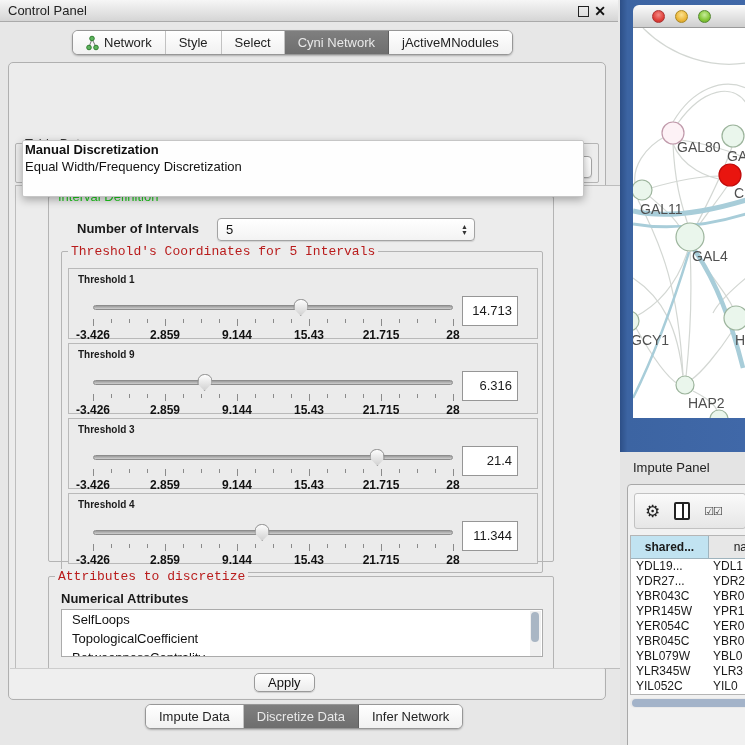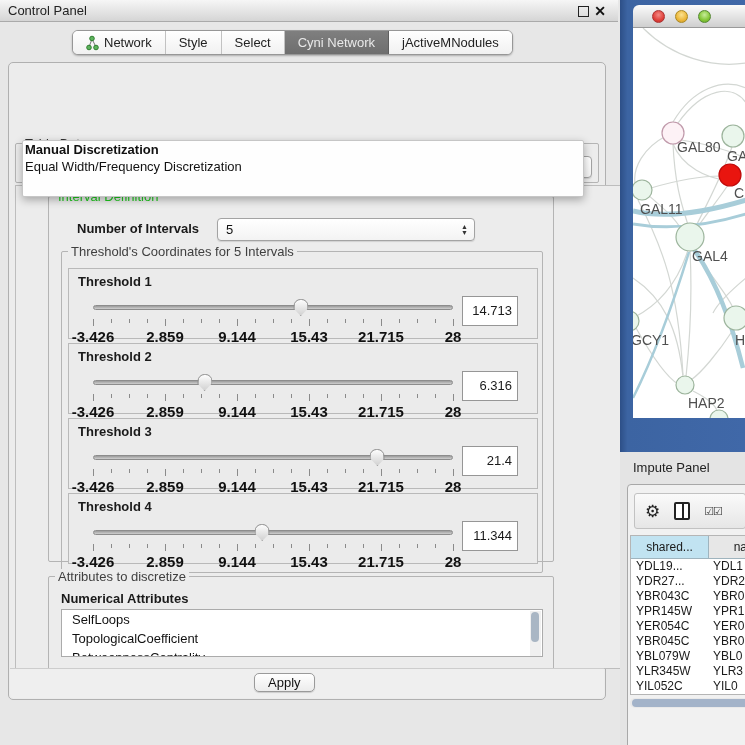--- a/index.html
+++ b/index.html
@@ -22,21 +22,21 @@
   .seg:last-child { border-right:none; }
   .seg.sel { background:linear-gradient(#7f7f7f,#6e6e6e); color:#e9e9e9; border-right:1px solid #5f5f5f; }
 
   .content { position:absolute; left:8px; top:62px; width:598px; height:638px;
     background:#ececec; border:1px solid #b0b0b0; border-radius:5px; }
 
   
   .group { position:absolute; border:1px solid #b4b4b4; border-radius:2px; }
   .group > .gtitle { position:absolute; top:-8px; left:6px; background:#ececec; padding:0 3px; font-size:13px; color:#333; white-space:nowrap; }
   .gtitle.green { color:#1ecb1e; }
-  .gtitle.blue  { color:#404040; }
+  .gtitle.blue  { color:#b91c1c;font-family:Liberation Mono, monospace; }
 
   
   .combo { position:absolute; background:linear-gradient(#ffffff,#f3f3f3); border:1px solid #a3a3a3;
     border-radius:4px; font-size:13px; line-height:20px; padding:1px 20px 1px 8px; color:#111;
     box-shadow:0 1px 1px rgba(0,0,0,.12); overflow:hidden; white-space:nowrap; }
   .combo .stepper { position:absolute; right:6px; top:50%; transform:translateY(-50%);
     font-size:7px; line-height:6px; color:#333; text-align:center; }
   .combo.focusring { box-shadow:0 0 0 3px #6ea8db; }
 
   
@@ -47,32 +47,32 @@
   .popup .item.b { font-weight:bold; }
 
   
   .scrollarea { position:absolute; left:6px; top:122px; width:640px; height:484px;
     border:1px solid #bdbdbd; background:#ececec; overflow:hidden; }
   .vscroll { position:absolute; right:0; top:0; width:14px; height:100%; background:#e3e3e3; border-left:1px solid #c6c6c6; }
   .vscroll .thumb { position:absolute; left:2px; top:24px; width:9px; height:440px; border-radius:5px; background:#b2b2b2; }
 
   .noi-label { position:absolute; left:62px; top:32px; font-weight:bold; font-size:13px; }
   .thr-panel { position:absolute; left:6px; width:470px; height:71px; background:#ebebeb; border:1px solid #b9b9b9; }
-  .thr-label { position:absolute; left:9px; top:5px; font-weight:bold; font-size:13px; }
+  .thr-label { position:absolute; left:9px; top:5px; font-weight:bold; font-size:10px; }
   .track-wrap { position:absolute; left:24px; top:34px; width:360px; height:34px; }
   .track { position:absolute; left:0; top:2px; width:100%; height:5px; border-radius:3px;
     background:linear-gradient(#9a9a9a,#cfcfcf); border:1px solid #8c8c8c; }
   .thumb-sl { position:absolute; top:-4px; width:15px; height:17px; transform:translateX(-50%);
     background:linear-gradient(#fdfdfd,#d2d2d2); border:1px solid #8f8f8f;
     border-radius:7px 7px 2px 2px; clip-path:polygon(0 0,100% 0,100% 55%,50% 100%,0 55%); }
   .ticks { position:absolute; left:0; top:16px; width:100%; height:7px; }
   .tick { position:absolute; top:0; width:1px; height:4px; background:#8a8a8a; }
   .tick.major { height:7px; }
   .ticklabels { position:absolute; left:0; top:25px; width:100%; height:10px; }
-  .ticklabels span { position:absolute; transform:translateX(-50%); font-size:15px; font-weight:bold; color:#111; white-space:nowrap; }
+  .ticklabels span { position:absolute; transform:translateX(-50%); font-size:12px; font-weight:bold; color:#111; white-space:nowrap; }
   .valbox { position:absolute; right:19px; top:27px; width:56px; height:30px; background:#fff; border:1px solid #969696;
     font-size:13px; text-align:right; line-height:28px; padding-right:5px; }
 
   .attr-bold { position:absolute; left:12px; top:27px; font-weight:bold; font-size:13px; }
   .listbox { position:absolute; left:12px; top:44px; width:482px; height:48px; background:#fff; border:1px solid #ababab; overflow:hidden; }
   .listbox .li { font-size:13px; line-height:19px; padding-left:10px; color:#111; white-space:nowrap; }
   .listbox .lscroll { position:absolute; right:1px; top:1px; width:11px; height:46px; background:#f0f0f0; }
   .listbox .lscroll .thumb { position:absolute; left:1px; top:1px; width:8px; height:30px; border-radius:4px; background:#a9b6c4; }
 
   .bottomstrip { position:absolute; left:1px; bottom:1px; width:594px; height:30px; background:#efefef;
@@ -96,21 +96,21 @@
   .tp-titlebar { position:absolute; left:0; top:3px; width:100%; height:26px; font-size:13px; line-height:26px; padding-left:13px; color:#222; }
   .tp-inner { position:absolute; left:7px; top:32px; width:122px; height:278px; background:#f1f1f1; border:1px solid #a8a8a8; border-radius:4px; }
   .tp-toolbar { position:absolute; left:6px; top:8px; width:112px; height:36px; display:flex; align-items:center; gap:14px;
     background:linear-gradient(#fafafa,#e6e6e6); border:1px solid #c2c2c2; border-radius:3px; padding-left:10px; }
   .gear { font-size:17px; color:#222; line-height:17px; }
   .colicon { width:16px; height:18px; border:2px solid #222; border-radius:2px; position:relative; background:#fff; }
   .colicon::after { content:""; position:absolute; left:50%; top:0; width:2px; height:100%; background:#222; }
   .checks { font-size:11px; color:#333; letter-spacing:-1px; }
   .tp-table { position:absolute; left:2px; top:50px; width:120px; height:160px; background:#fff; border:1px solid #b5b5b5; overflow:hidden; }
   .tp-head { display:flex; height:23px; border-bottom:1px solid #9fb4be; }
-  .tp-head .hc1 { width:78px; background:#c1e3f1; border-right:1px solid #9fb4be; font-size:12px; text-align:center; line-height:22px; }
+  .tp-head .hc1 { width:78px; background:#c1e3f1; border-right:1px solid #9fb4be; font-size:12px; text-align:center; line-height:22px;font-weight:bold; }
   .tp-head .hc2 { flex:1; background:#e7e7e7; font-size:12px; text-align:right; padding-right:2px; line-height:22px; }
   .tp-row { display:flex; height:15px; font-size:12px; line-height:15px; }
   .tp-row .c1 { width:78px; padding-left:5px; white-space:nowrap; }
   .tp-row .c2 { flex:1; padding-left:4px; white-space:nowrap; overflow:hidden; }
   .tp-hscroll { position:absolute; left:2px; top:213px; width:120px; height:10px; background:#e9e9e9; border-radius:5px; }
   .tp-hscroll .thumb { position:absolute; left:2px; top:1px; width:140px; height:8px; border-radius:4px; background:#a3b3c9; }
 </style>
 </head>
 <body>
 
@@ -202,21 +202,21 @@
                     <span style="left: 20%;">2.859</span>
                     <span style="left: 40%;">9.144</span>
                     <span style="left: 60%;">15.43</span>
                     <span style="left: 80%;">21.715</span>
                     <span style="left: 100%;">28</span>
                   </div>
     </div>
     <div class="valbox">14.713</div>
   </div>
               <div class="thr-panel" style="top: 91px;">
-    <span class="thr-label">Threshold 2</span>
+    <span class="thr-label">Threshold 9</span>
     <div class="track-wrap">
       <div class="track"></div>
       <div class="thumb-sl" style="left: 30.9998%;"></div>
       <div class="ticks">
                     <div class="tick major" style="left: 0%;"></div>
                     <div class="tick" style="left: 5%;"></div>
                     <div class="tick" style="left: 10%;"></div>
                     <div class="tick" style="left: 15%;"></div>
                     <div class="tick major" style="left: 20%;"></div>
                     <div class="tick" style="left: 25%;"></div>
@@ -350,20 +350,31 @@
     <div class="bottomstrip">
       <div class="apply-btn">Apply</div>
     </div>
 
     <div class="popup">
       <span class="item b">Manual Discretization</span>
       <span class="item">Equal Width/Frequency Discretization</span>
     </div>
   </div>
 
+  <div class="segbar" style="left:145px; top:704px;">
+      <div class="seg">
+        <span>Impute Data</span>
+      </div>
+      <div class="seg sel">
+        <span>Discretize Data</span>
+      </div>
+      <div class="seg">
+        <span>Infer Network</span>
+      </div>
+    </div>
 </div>
 
 <div class="net-frame">
   <div class="net-titlebar">
     <span class="tl red"></span>
     <span class="tl yellow"></span>
     <span class="tl green"></span>
   </div>
   <div class="net-canvas">
     <svg id="netsvg" width="112" height="390" viewBox="0 0 112 390">

